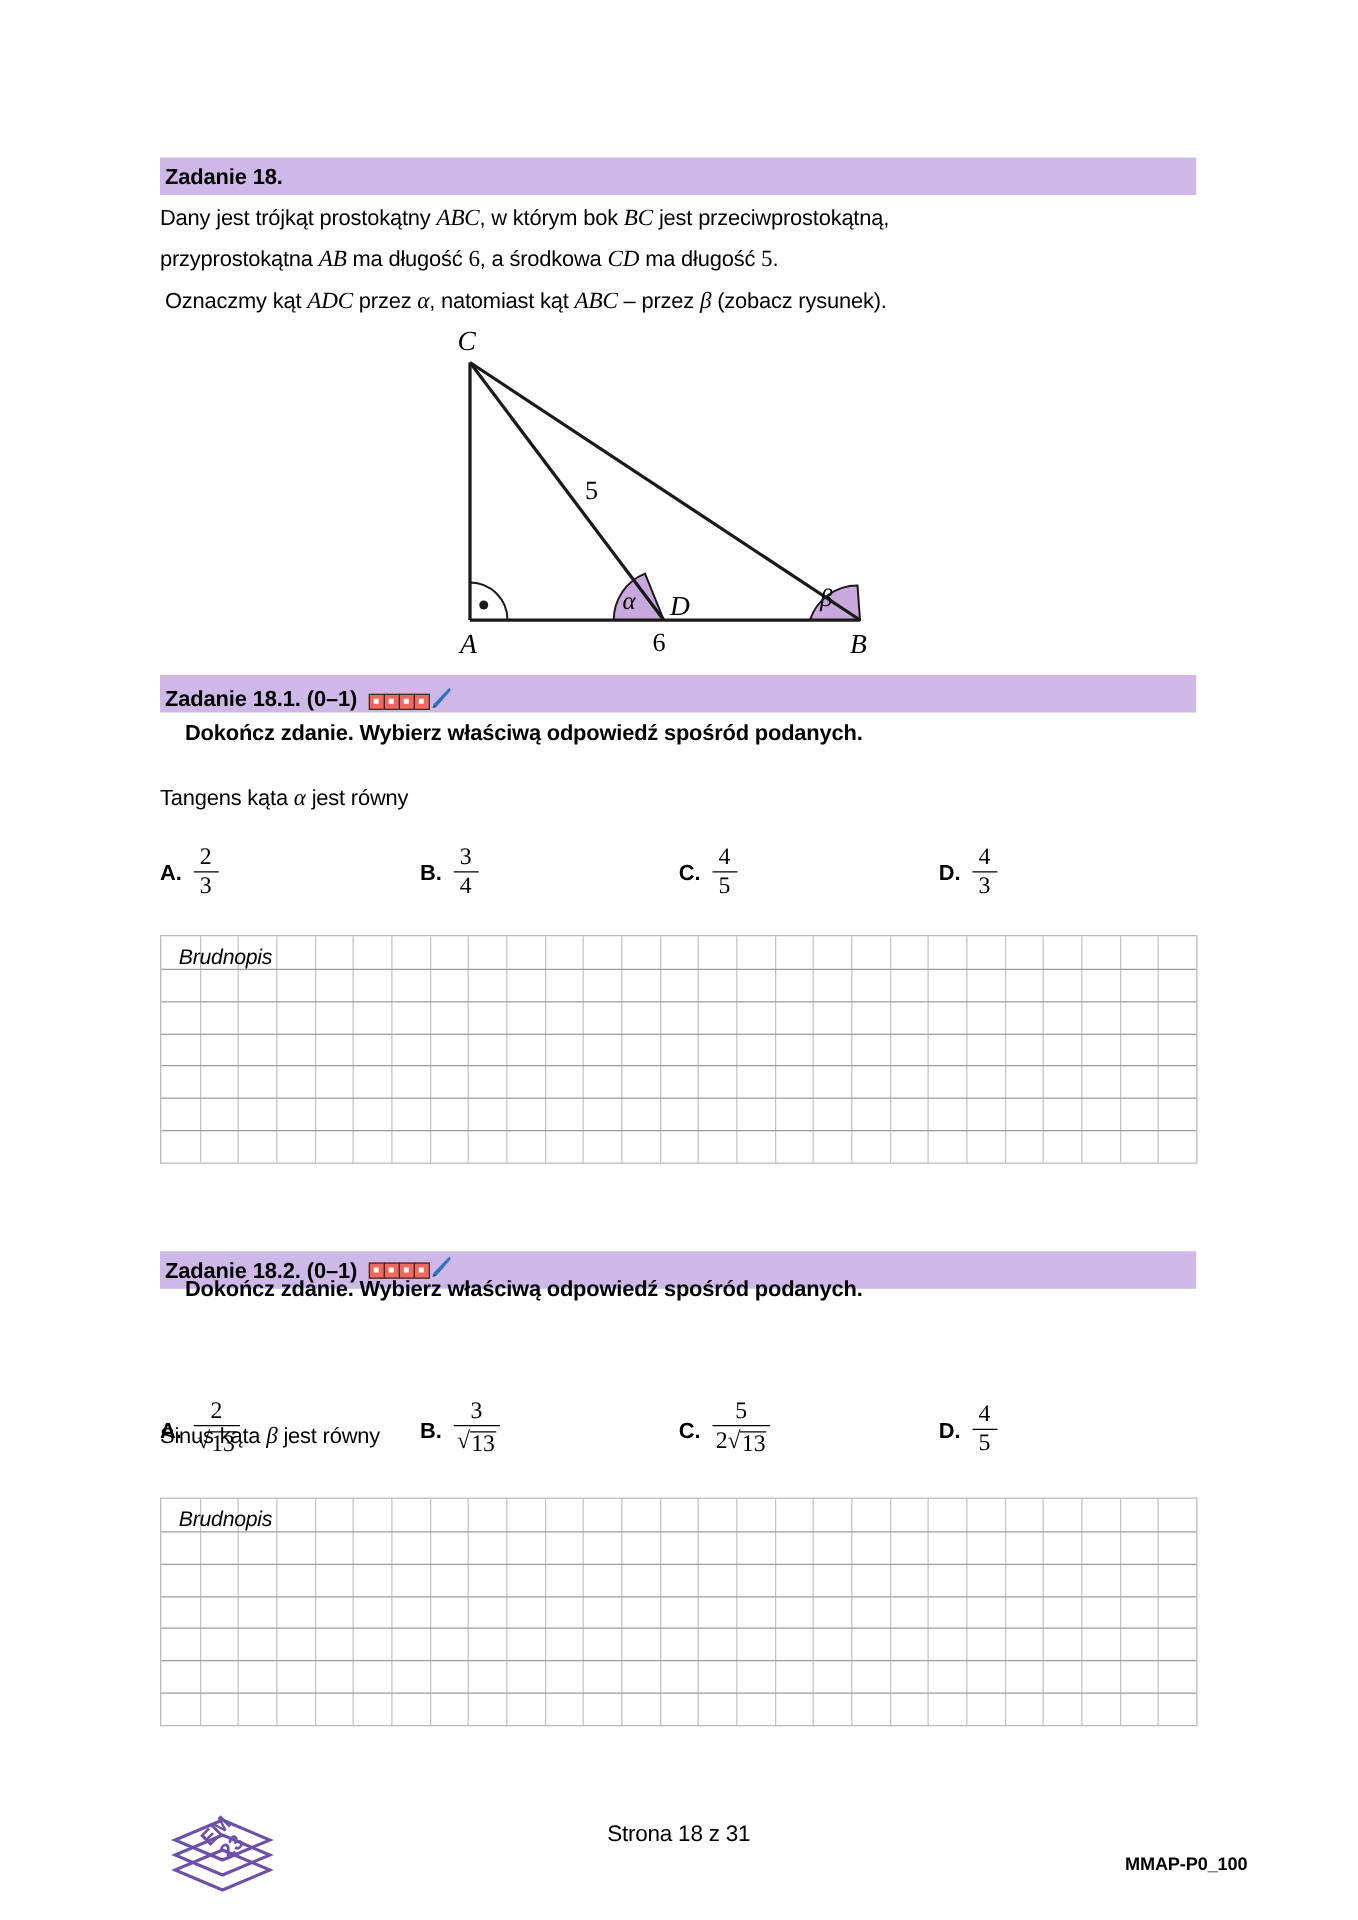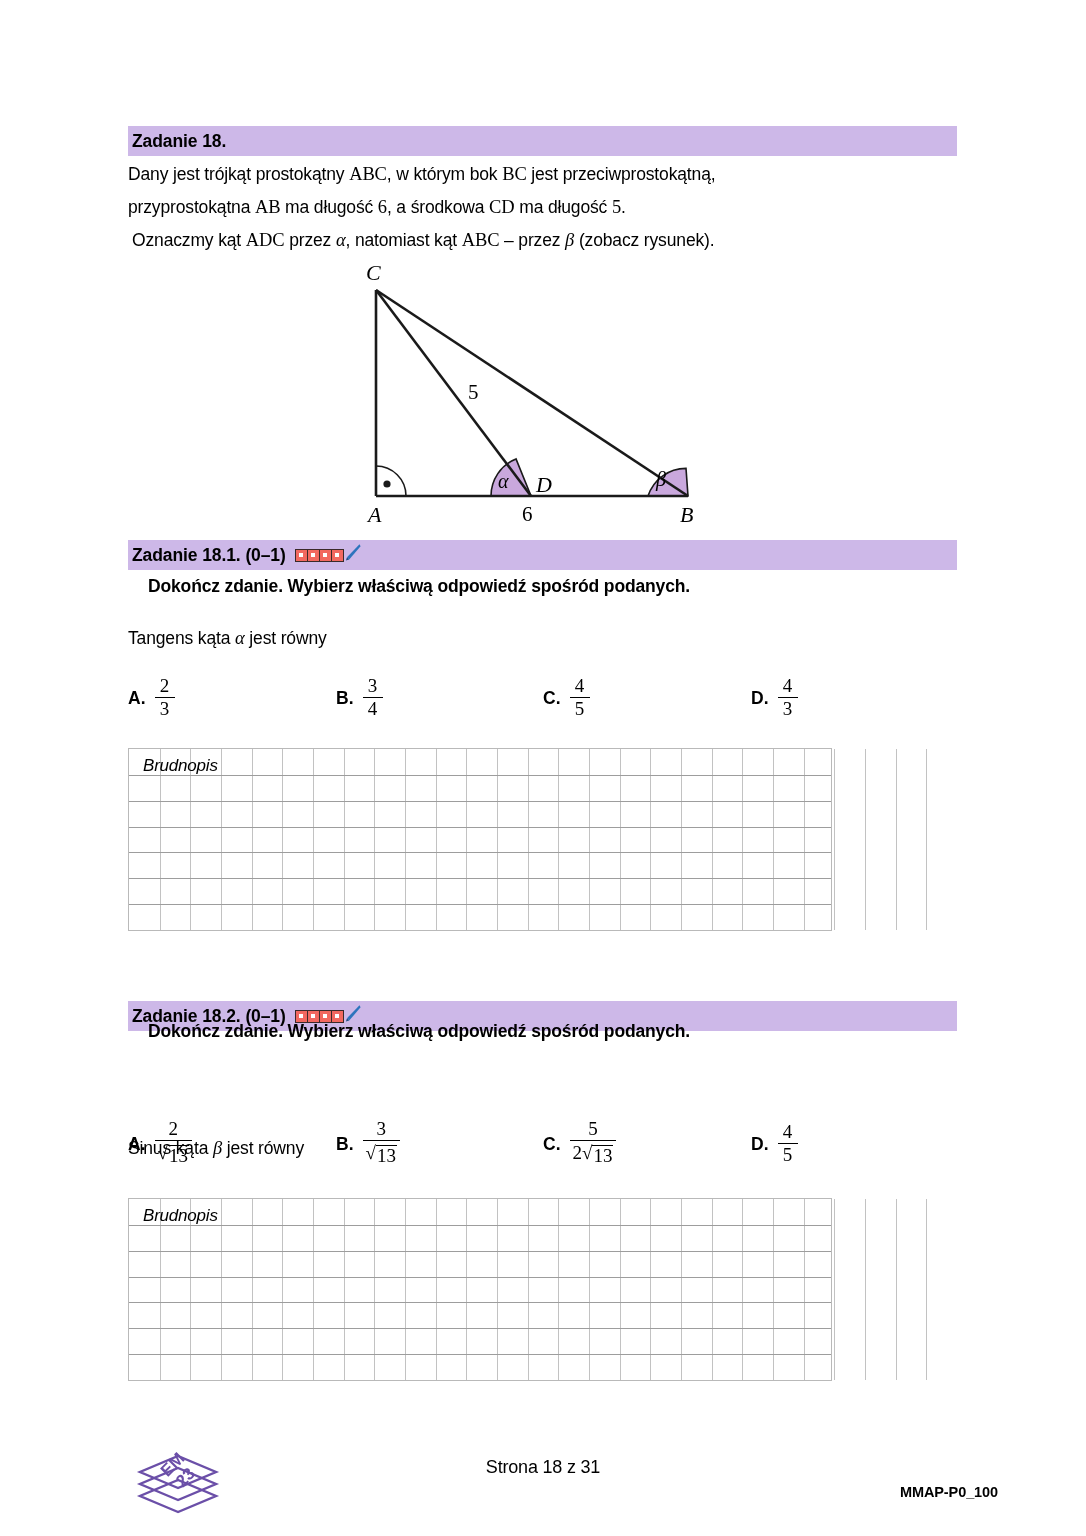--- a/index.html
+++ b/index.html
@@ -84,20 +84,21 @@
     line-height: 33px;
     white-space: nowrap;
     letter-spacing: -0.15px;
   }
   .bold {
     font-weight: bold;
     margin-left: 20px;
   }
   .mathit {
     font-family: "Liberation Serif", serif;
+    font-style: italic;
     font-size: 18.5px;
   }
   .mathnum {
     font-family: "Liberation Serif", serif;
     font-style: normal;
     font-size: 18.5px;
   }
   .greek {
     font-family: "Liberation Serif", serif;
     font-style: italic;
@@ -166,21 +167,21 @@
     padding: 0 1px;
     margin-top: 3px;
     font-size: 19px;
     line-height: 1.08;
   }
 
   
   .brudnopis {
     position: absolute;
     left: 128px;
-    width: 704px;
+    width: 830px;
     border: 1px solid #b9b9b9;
     box-sizing: border-box;
     background: #ffffff;
   }
   .brudnopis .grid {
     position: absolute;
     left: 0; top: 0; right: 0; bottom: 0;
   }
   .brudnopis .vline {
     position: absolute;
@@ -290,21 +291,21 @@
     <div style="position:absolute; left:36px; top:8px; font-family:'Liberation Serif',serif; font-style:italic; font-size:22px;">C</div>
     <div style="position:absolute; left:38px; top:250px; font-family:'Liberation Serif',serif; font-style:italic; font-size:22px;">A</div>
     <div style="position:absolute; left:350px; top:250px; font-family:'Liberation Serif',serif; font-style:italic; font-size:22px;">B</div>
     <div style="position:absolute; left:206px; top:220px; font-family:'Liberation Serif',serif; font-style:italic; font-size:22px;">D</div>
     <div style="position:absolute; left:138px; top:128px; font-family:'Liberation Serif',serif; font-size:21px;">5</div>
     <div style="position:absolute; left:192px; top:250px; font-family:'Liberation Serif',serif; font-size:21px;">6</div>
     <div style="position:absolute; left:168px; top:218px; font-family:'Liberation Serif',serif; font-style:italic; font-size:20px;">α</div>
     <div style="position:absolute; left:326px; top:216px; font-family:'Liberation Serif',serif; font-style:italic; font-size:20px;">β</div>
   </div>
 
-  <div class="task-bar" style="top:540px;">
+  <div class="task-bar" style="top:540px;align-items:flex-end;">
     <span class="task-title">Zadanie 18.1. (0–1)</span>
     <span class="marks-icon">
       <span class="boxes">
         <span class="mbox">
             <i></i>
           </span>
         <span class="mbox">
             <i></i>
           </span>
         <span class="mbox">

